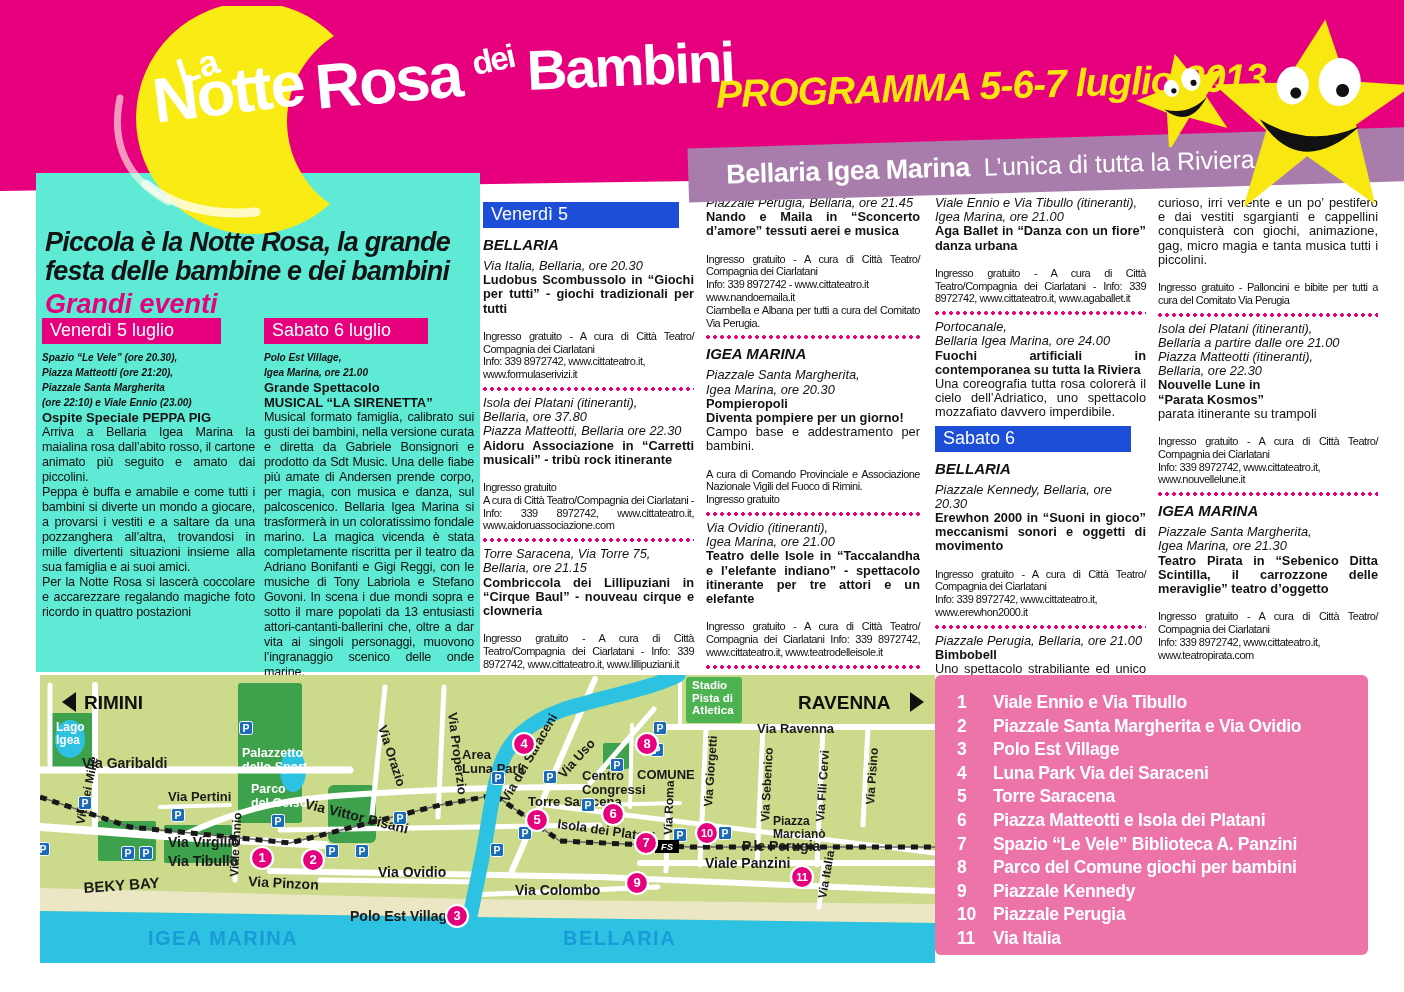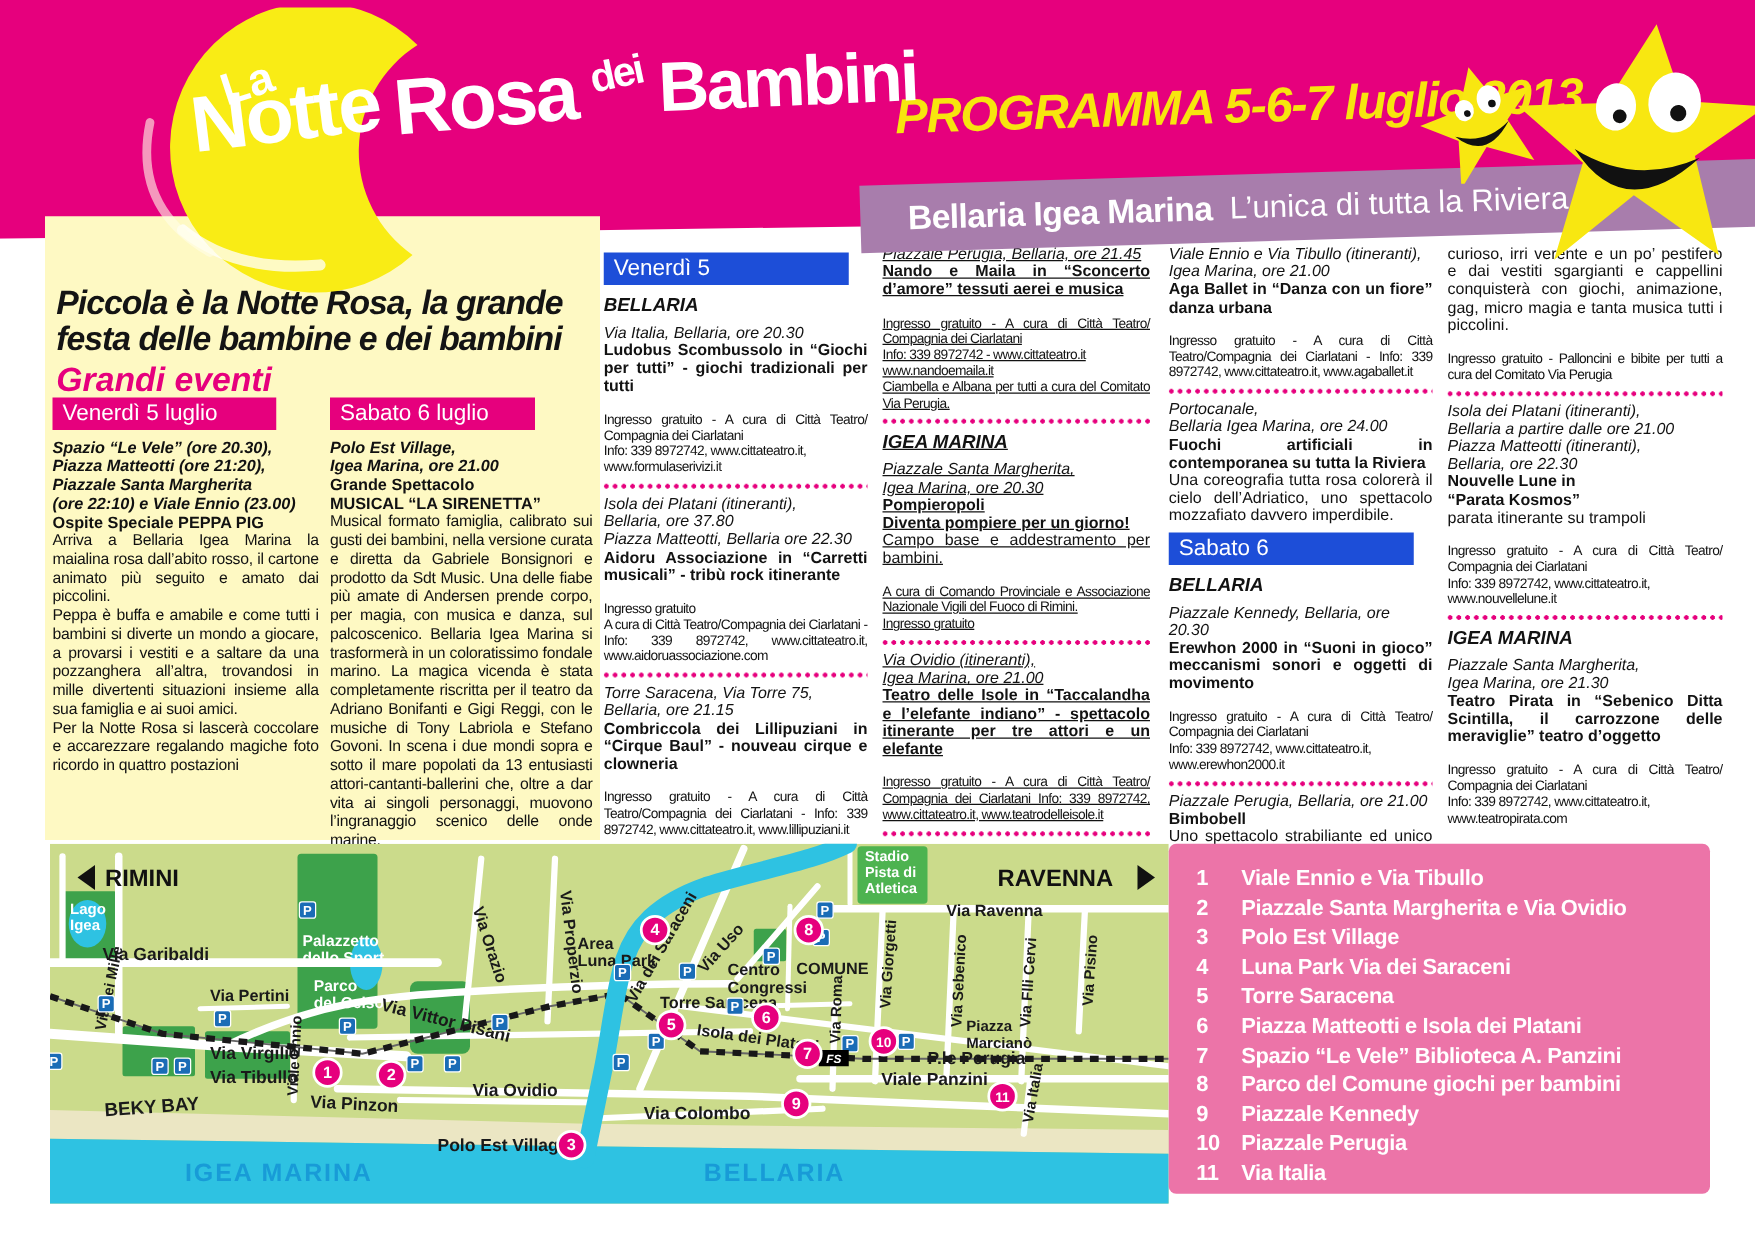--- a/index.html
+++ b/index.html
@@ -21,39 +21,39 @@
     color:#f7e50e;transform:rotate(-1.8deg);letter-spacing:-1px;white-space:nowrap;z-index:2;}
   .banner{position:absolute;right:-10px;top:127px;width:726px;height:54px;background:#a87dac;
     transform:rotate(-1.7deg);transform-origin:100% 50%;display:flex;align-items:center;
     padding-left:38px;box-sizing:border-box;white-space:nowrap;z-index:3;}
   .banner-bold{font-size:27px;font-weight:bold;color:#fff;margin-right:14px;letter-spacing:-0.5px;}
   .banner-reg{font-size:25px;color:#fff;}
   .star-big{position:absolute;left:1208px;top:16px;width:200px;height:215px;z-index:5;}
   .star-small{position:absolute;left:1136px;top:52px;width:95px;height:95px;z-index:5;}
 
   
-  .intro{position:absolute;left:36px;top:173px;width:444px;height:499px;background:#fef9c3;z-index:1;}
+  .intro{position:absolute;left:36px;top:173px;width:444px;height:499px;background:#5eead4;z-index:1;}
   .intro-title{position:absolute;left:9px;top:55px;font-size:27px;line-height:29px;font-weight:bold;
     font-style:italic;letter-spacing:-0.8px;color:#141414;}
   .intro-sub{position:absolute;left:9px;top:116px;font-size:27px;font-weight:bold;font-style:italic;color:#e6007d;}
   .icol{position:absolute;top:145px;}
   .icol1{left:6px;width:213px;}
   .icol2{left:228px;width:210px;}
   .ibar{background:#e6007d;color:#fff;font-size:18px;line-height:23px;padding:1px 8px 2px;margin-bottom:6px;box-sizing:border-box;}
   .icol1 .ibar{width:179px;}
   .icol2 .ibar{width:164px;}
-  .ivenue{font-style:italic;font-weight:bold;font-size:13px;line-height:15px;}
+  .ivenue{font-style:italic;font-weight:bold;font-size:10px;line-height:15px;}
   .ihigh{font-weight:bold;font-size:13px;line-height:15px;}
   .ipara{font-size:12.6px;line-height:15px;text-align:justify;letter-spacing:-0.2px;margin:0;}
   .inote{font-size:11.5px;margin-top:2px;}
 
   
   .pcol{position:absolute;top:196px;font-size:12.8px;line-height:14.2px;color:#121212;}
   .pc0{left:483px;width:211px;}
-  .pc1{left:706px;width:214px;text-decoration:underline;}
+  .pc1{left:706px;width:214px;}
   .pc2{left:935px;width:211px;}
   .pc3{left:1158px;width:220px;}
   .colbar{background:#1d4ed8;color:#fff;font-size:18px;line-height:23px;padding:1px 8px 2px;
     margin:6px 0 8px;width:196px;box-sizing:border-box;}
   .pcity{font-weight:bold;font-style:italic;font-size:15px;line-height:18px;margin:6px 0 5px;}
   .venue{font-style:italic;}
   .etitle{font-weight:bold;text-align:justify;}
   .ebody{text-align:justify;}
   .einfo{font-size:11px;line-height:12.8px;letter-spacing:-0.5px;text-align:justify;margin-top:14px;}
   .sep{height:4px;margin:6px 0 5px;background-image:radial-gradient(circle at 2px 2px,#e6007d 1.7px,rgba(0,0,0,0) 1.9px);

